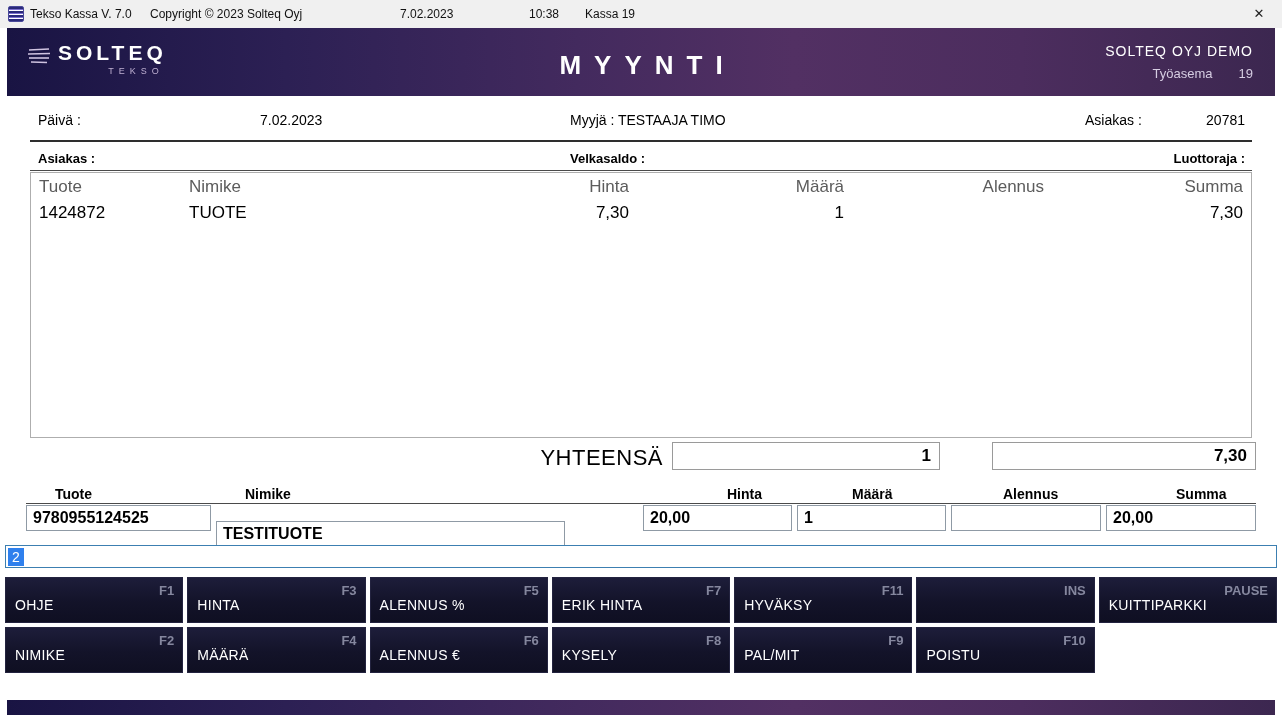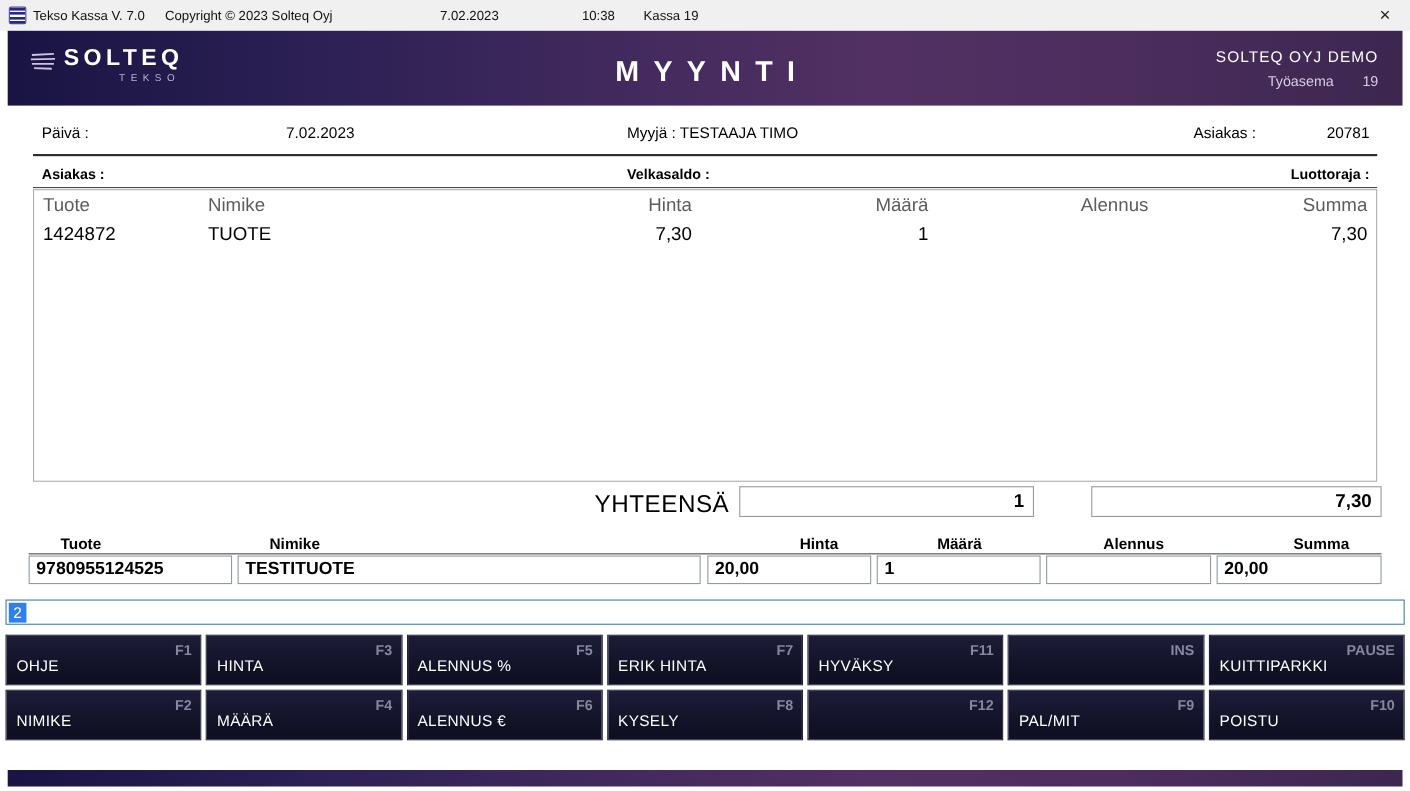--- a/index.html
+++ b/index.html
@@ -58,21 +58,21 @@
   .totals-label { position:absolute; top:445px; right:619px; font-size:22px; font-weight:normal; letter-spacing:0.5px; }
   .total-box { position:absolute; top:442px; height:28px; border:1px solid #9a9a9a; background:#fff; font-size:17px; font-weight:600; line-height:26px; text-align:right; padding:0 8px; }
   .total-qty { left:672px; width:268px; }
   .total-sum { left:992px; width:264px; }
 
   
   .entry-lbl { position:absolute; top:486px; font-size:14px; font-weight:bold; white-space:nowrap; }
   .e-input { position:absolute; top:505px; height:26px; border:1px solid #8f9aa5; background:#fff; font-family:"Liberation Sans",sans-serif; font-size:16px; font-weight:600; padding:0 6px; color:#000; outline:none; }
   .e-right { text-align:left; }
   .in-tuote   { left:26px;   width:185px; }
-  .in-nimike  { left:216px;  width:421px; }
+  .in-nimike  { left:216px;  width:349px;margin-top:16px; }
   .in-hinta   { left:643px;  width:149px; }
   .in-maara   { left:797px;  width:149px; }
   .in-alennus { left:951px;  width:150px; }
   .in-summa   { left:1106px; width:150px; }
 
   
   .command { position:absolute; top:545px; left:5px; width:1272px; height:23px; border:1px solid #3c7fb1; background:#fff; display:flex; align-items:center; padding-left:2px; font-size:14px; }
   .cmd-sel { background:#2f80ed; color:#fff; padding:0 4px; line-height:18px; }
 
   
@@ -220,24 +220,20 @@
   </div>
   <div class="fkey">
     <span class="fkey-label">ALENNUS €</span>
     <span class="fkey-key">F6</span>
   </div>
   <div class="fkey">
     <span class="fkey-label">KYSELY</span>
     <span class="fkey-key">F8</span>
   </div>
   <div class="fkey">
-    <span class="fkey-label"></span>
-    <span class="fkey-key">F12</span>
-  </div>
-  <div class="fkey">
     <span class="fkey-label">PAL/MIT</span>
     <span class="fkey-key">F9</span>
   </div>
   <div class="fkey">
     <span class="fkey-label">POISTU</span>
     <span class="fkey-key">F10</span>
   </div>
 </div>
 
 <div class="bottom-bar"></div>

